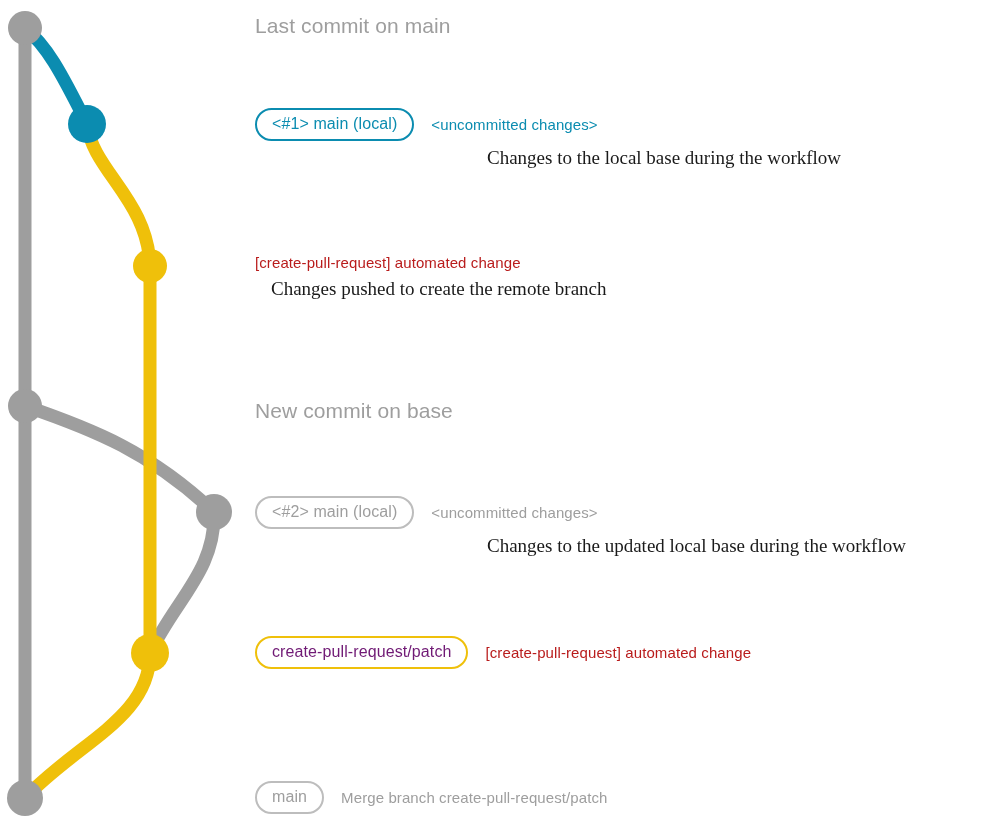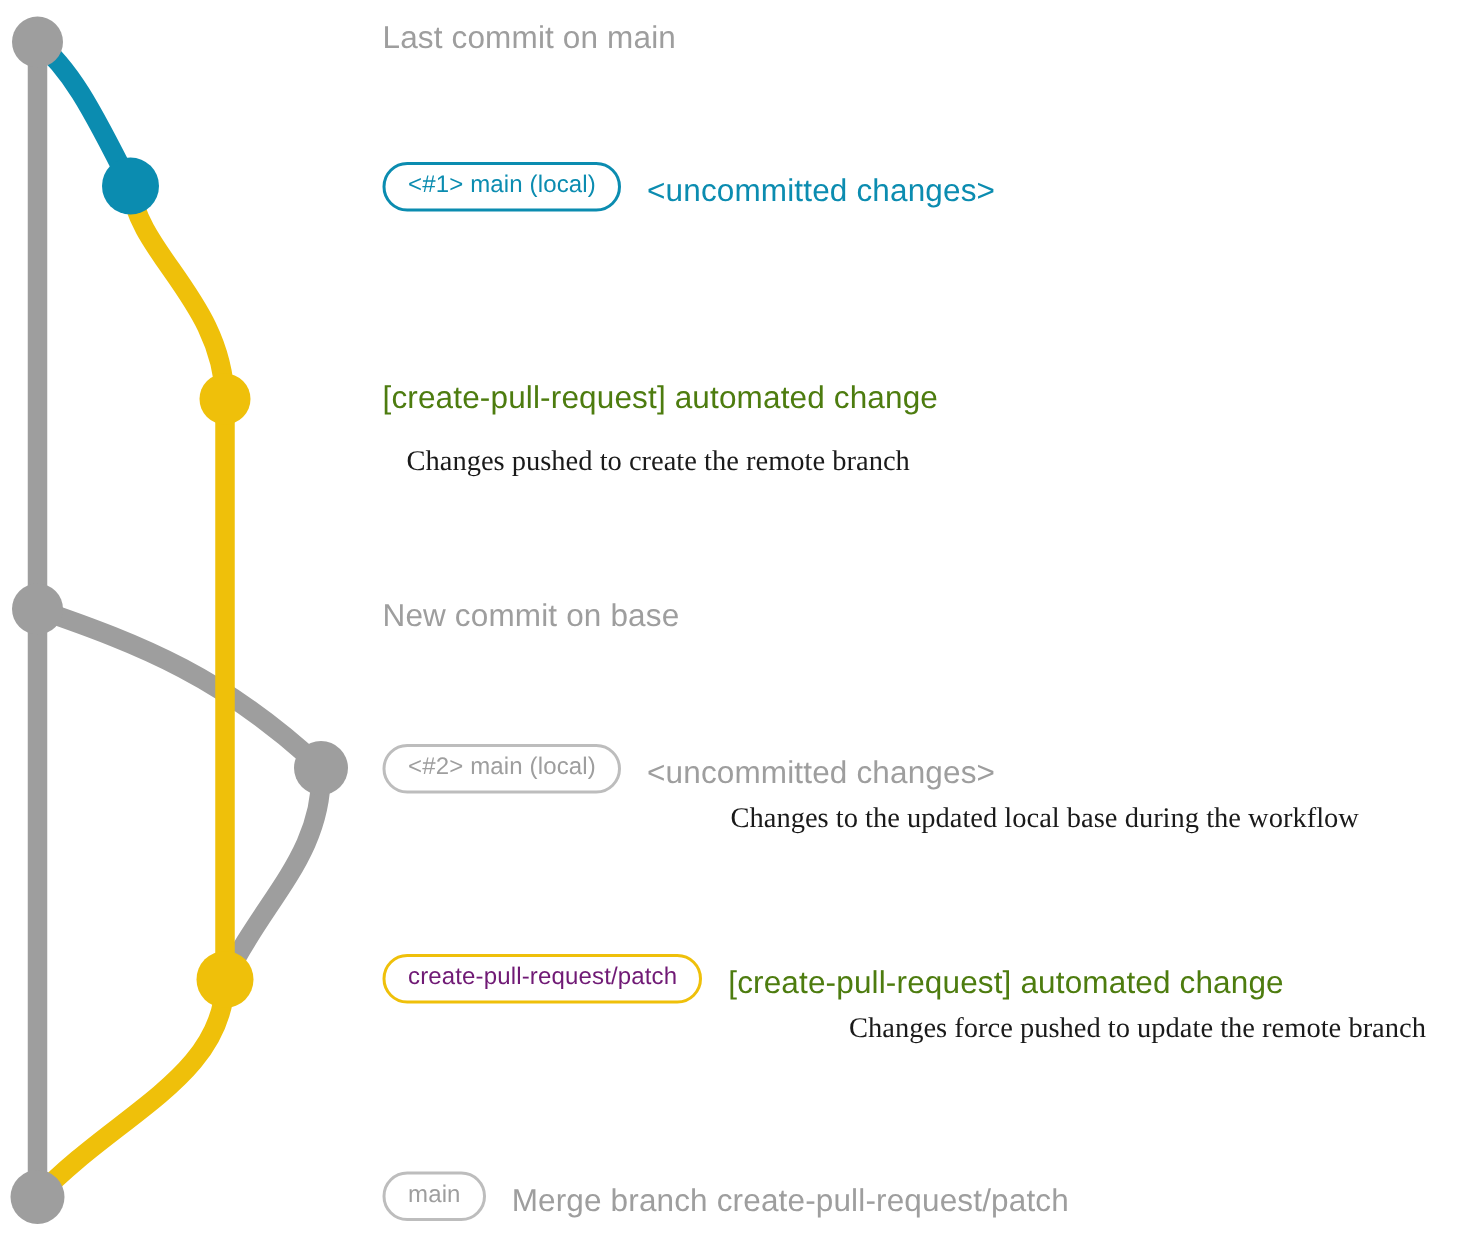--- a/index.html
+++ b/index.html
@@ -47,27 +47,27 @@
     font-family: "Liberation Sans", sans-serif;
     font-size: 21px;
     font-weight: 400;
     color: #9e9e9e;
     letter-spacing: 0.1px;
   }
 
   
   .subject {
     font-family: "Liberation Sans", sans-serif;
-    font-size: 21px;
+    font-size: 15px;
     font-weight: 400;
     letter-spacing: 0.1px;
     line-height: 1;
   }
   .subject.blue   { color: #0b8cb0; }
-  .subject.yellow { color: #4d7c0f; }
+  .subject.yellow { color: #b91c1c; }
   .subject.gray   { color: #9e9e9e; }
 
   
   .pill {
     display: inline-block;
     box-sizing: border-box;
     border: 2px solid currentColor;
     border-radius: 18px;
     padding: 6px 15px 7px 15px;
     font-family: "Liberation Sans", sans-serif;
@@ -123,40 +123,40 @@
 <div id="labels">
 
   <div class="row" style="left:255px; top:14px;">
     <span class="heading">Last commit on main</span>
   </div>
 
   <div class="row" style="left:255px; top:108px;">
     <span class="pill blue">&lt;#1&gt; main (local)</span>
     <span class="subject blue" style="margin-left:17px; margin-top:9px;">&lt;uncommitted changes&gt;</span>
   </div>
+  <div class="caption" style="left:487px; top:148px;">Changes to the local base during the workflow</div>
 
   <div class="row" style="left:255px; top:255px;">
     <span class="subject yellow">[create-pull-request] automated change</span>
   </div>
-  <div class="caption" style="left:271px; top:298px;">Changes pushed to create the remote branch</div>
+  <div class="caption" style="left:271px; top:279px;">Changes pushed to create the remote branch</div>
 
   <div class="row" style="left:255px; top:399px;">
     <span class="heading">New commit on base</span>
   </div>
 
   <div class="row" style="left:255px; top:496px;">
     <span class="pill gray">&lt;#2&gt; main (local)</span>
     <span class="subject gray" style="margin-left:17px; margin-top:9px;">&lt;uncommitted changes&gt;</span>
   </div>
   <div class="caption" style="left:487px; top:536px;">Changes to the updated local base during the workflow</div>
 
   <div class="row" style="left:255px; top:636px;">
     <span class="pill yellow">create-pull-request/patch</span>
     <span class="subject yellow" style="margin-left:17px; margin-top:9px;">[create-pull-request] automated change</span>
   </div>
-  <div class="caption" style="left:566px; top:676px;">Changes force pushed to update the remote branch</div>
 
   <div class="row" style="left:255px; top:781px;">
     <span class="pill gray">main</span>
     <span class="subject gray" style="margin-left:17px; margin-top:9px;">Merge branch create-pull-request/patch</span>
   </div>
 
 </div>
 
 </body></html>

